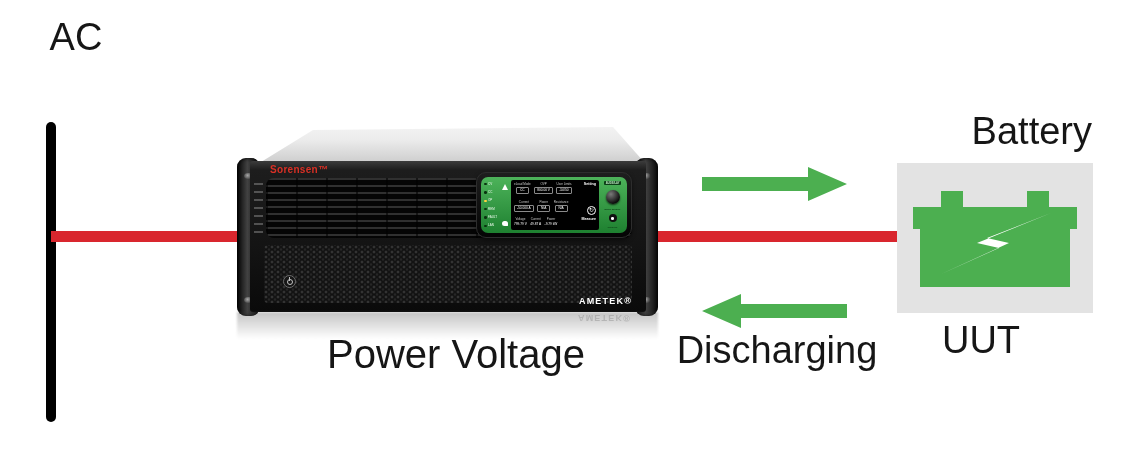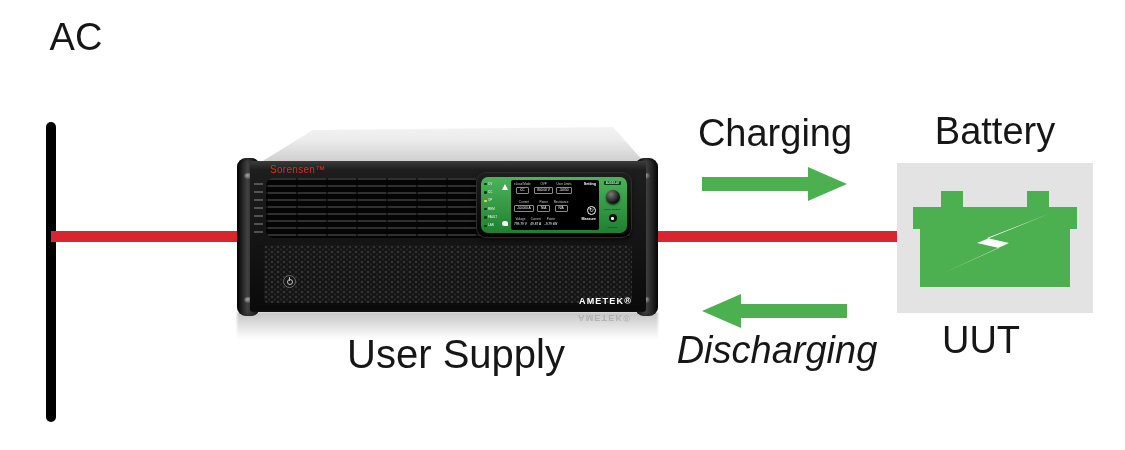--- a/index.html
+++ b/index.html
@@ -5,22 +5,22 @@
   * { margin:0; padding:0; box-sizing:border-box; }
   html,body { background:#fff; }
   body { font-family:"Liberation Sans", sans-serif; color:#1a1a1a; }
   .stage { position:relative; width:1125px; height:450px; background:#fff; overflow:hidden; }
 
   
   .dlabel { position:absolute; text-align:center; font-size:38px; line-height:1.12; color:#161616; }
   .lbl-acgrid      { left:0;   top:16px;  width:112px;margin-left:20px; }
   .lbl-power       { left:240px; top:332px; width:432px; font-size:40px; }
   .lbl-charging    { left:658px; top:112px; width:234px; }
-  .lbl-discharging { left:652px; top:329px; width:250px;font-style:italic; }
-  .lbl-battery     { left:898px; top:110px; width:194px; }
+  .lbl-discharging { left:652px; top:329px; width:250px; }
+  .lbl-battery     { left:898px; top:110px; width:194px;text-align:right; }
   .lbl-uut         { left:884px; top:319px; width:194px; }
 
   
   .bus  { position:absolute; left:46px; top:122px; width:10px; height:300px; border-radius:5px; background:var(--bus-black,#000); }
   .wire { position:absolute; left:51px; top:231px; width:847px; height:11px; background:var(--wire-red,#d9262e); z-index:1; }
 
   
   .arrow-svg { position:absolute; width:145px; height:34px; }
   .arrow-charging    { left:702px; top:167px; }
   .arrow-discharging { left:702px; top:294px; }
@@ -38,21 +38,21 @@
             background:linear-gradient(90deg,#040404,#424242 45%,#0a0a0a); box-shadow:inset 0 0 4px #000; }
   .handle.left  { left:0; }
   .handle.right { left:398px; }
   .screw { position:absolute; left:7px; width:9px; height:6px; border-radius:50%;
            background:radial-gradient(circle at 40% 40%,#a8a8a8,#2e2e2e 75%); }
   .screw.top { top:15px; } .screw.bot { bottom:13px; }
 
   .front { position:absolute; left:13px; top:50px; width:396px; height:151px; border-radius:3px;
            background:linear-gradient(180deg,#3c3c3c 0,#1d1d1d 9px,#131313 60%,#0a0a0a); }
   .brand { position:absolute; left:20px; top:3px; color:var(--brand-red,#d93025);
-           font-size:10px; font-weight:normal; letter-spacing:.3px;text-align:center; }
+           font-size:10px; font-weight:bold; letter-spacing:.3px;text-align:center; }
   .model-ticks { position:absolute; left:4px; top:22px; width:9px; height:56px; opacity:.55;
            background:repeating-linear-gradient(180deg, rgba(200,200,200,.6) 0 2px, transparent 2px 8px); }
   .grille-top { position:absolute; left:16px; top:17px; width:366px; height:60px; border-radius:8px;
            background:repeating-linear-gradient(90deg, rgba(0,0,0,.55) 0 2px, transparent 2px 30px),
                       repeating-linear-gradient(180deg,#303030 0 2px,#050505 2px 7px); }
   .grille-bottom { position:absolute; left:14px; top:84px; width:368px; height:58px; border-radius:4px;
            background:radial-gradient(circle at 2px 2px,#333 1px,transparent 1.8px) 0 0/6px 5px repeat,
                       radial-gradient(circle at 2px 2px,#262626 1px,transparent 1.8px) 3px 2.5px/6px 5px repeat,
                       #101010; }
   .power-btn { position:absolute; left:33px; top:114px; width:13px; height:13px; border-radius:50%;
@@ -231,23 +231,22 @@
           </div>
 
         </div>
       </div>
     </div>
 
     <div class="reflection"></div>
     <div class="ametek-refl">AMETEK®</div>
   </div>
 
-  <div class="dlabel lbl-power">User Supply</div>
-
-  <div class="dlabel lbl-charging">Charging</div>
+  <div class="dlabel lbl-power">Power Voltage</div>
+
   <svg class="arrow-svg arrow-charging" viewBox="0 0 145 34">
     <polygon points="0,10 106,10 106,0 145,17 106,34 106,24 0,24" fill="var(--arrow-green,#4caf50)"></polygon>
   </svg>
 
   <svg class="arrow-svg arrow-discharging" viewBox="0 0 145 34">
     <polygon points="145,10 39,10 39,0 0,17 39,34 39,24 145,24" fill="var(--arrow-green,#4caf50)"></polygon>
   </svg>
   <div class="dlabel lbl-discharging">Discharging</div>
 
   <div class="dlabel lbl-battery">Battery</div>

